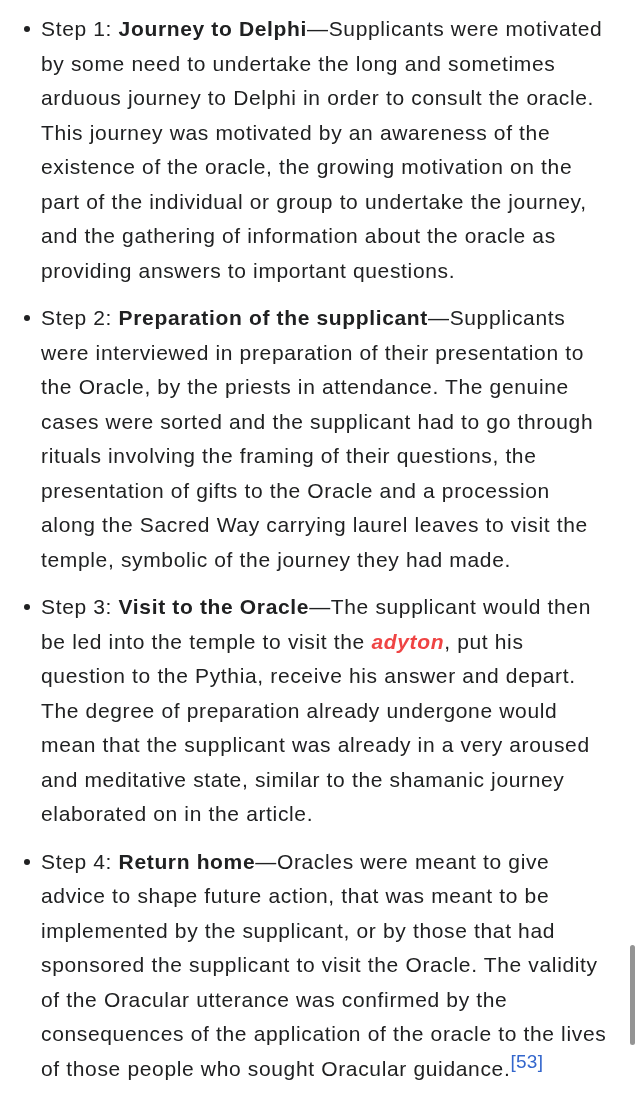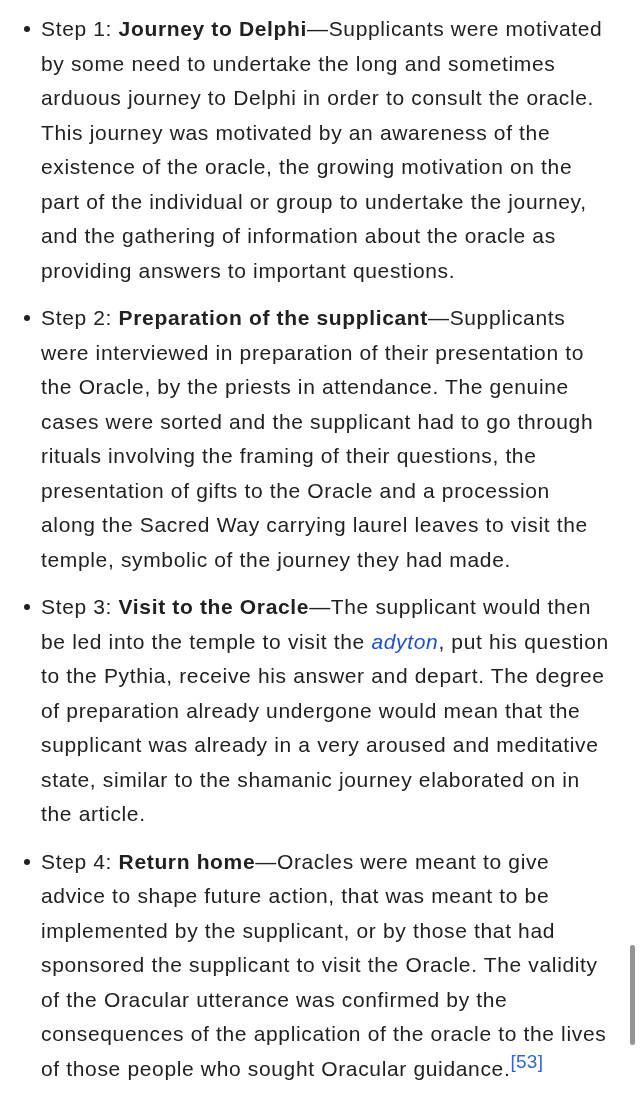--- a/index.html
+++ b/index.html
@@ -37,23 +37,24 @@
     top: 14.25px;
     width: 6px;
     height: 6px;
     border-radius: 50%;
     background: #202122;
   }
   .step-title {
     font-weight: 700;
   }
   a.inline-link {
-    color: #1d4ed8;
+    color: #ef4444;
     font-style: italic;
     text-decoration: none;
+    font-weight: bold;
   }
   sup.ref {
     font-size: 19px;
     line-height: 0;
     vertical-align: super;
     letter-spacing: 0.3px;
   }
   sup.ref a {
     color: #3366cc;
     text-decoration: none;

